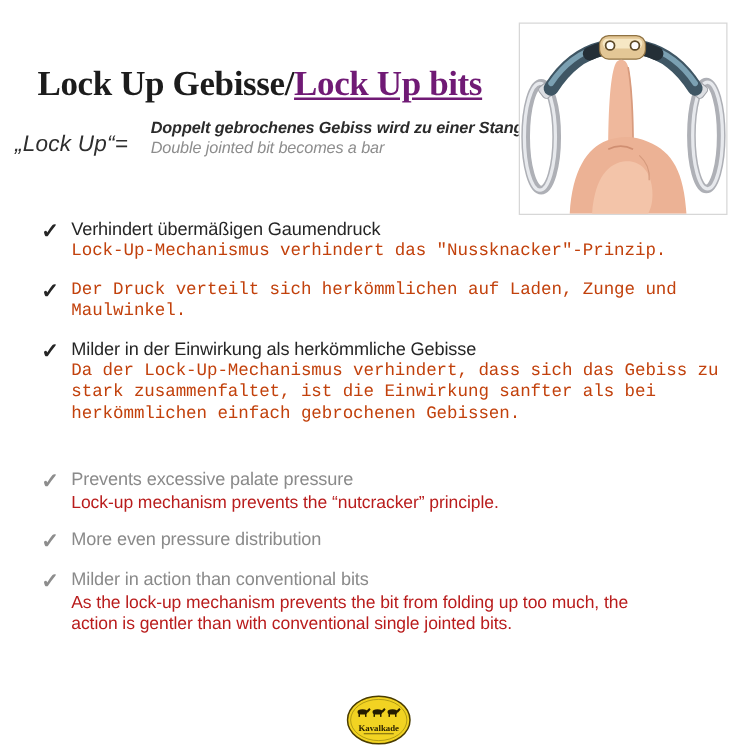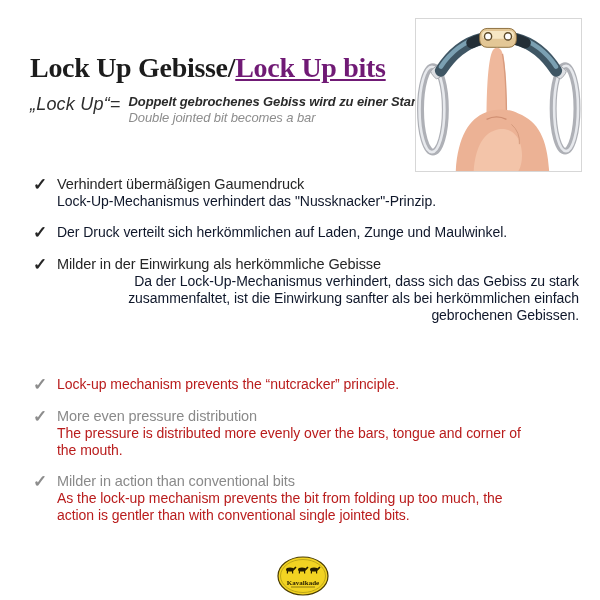--- a/index.html
+++ b/index.html
@@ -16,22 +16,22 @@
     position:absolute; left:30px; top:52px;
     font-family:"Liberation Serif", serif;
     font-weight:bold; font-size:28px; letter-spacing:-0.3px;
     white-space:nowrap;
   }
   .title .dark  { color:#1c1c1c; }
   .title .gray  { color:#701a75;text-decoration:underline; }
 
   
   .definition {
-    position:absolute; left:30px; top:94px;
-    display:flex; align-items:flex-start; gap:8px;
+    position:absolute; left:12px; top:94px;
+    display:flex; align-items:flex-end; gap:18px;
   }
   .def-term {
     font-style:italic; font-size:18px; color:#2e2e2e;
     white-space:nowrap; letter-spacing:0.2px;
   }
   .def-lines { display:flex; flex-direction:column; }
   .def-de {
     font-style:italic; font-weight:bold; font-size:13px;
     line-height:16px; color:#2b2b2b; letter-spacing:-0.1px; white-space:nowrap;
   }
@@ -56,30 +56,30 @@
   .check {
     width:24px; flex:0 0 24px;
     font-size:17px; font-weight:bold; line-height:18px;
   }
   .item-content { flex:1; }
   .heading { font-weight:normal; font-size:14.5px; line-height:17px; letter-spacing:-0.1px; }
   .body    { font-size:14px; line-height:17px; letter-spacing:-0.05px; }
 
   .benefits-de .check   { color:#262626; }
   .benefits-de .heading { color:#262626; }
-  .benefits-de .body    { color:#0f172a; }
+  .benefits-de .body    { color:#c2410c;font-family:Liberation Mono, monospace; }
 
   .benefits-en .check   { color:#8d8d8d; }
   .benefits-en .heading { color:#8a8a8a; }
   .benefits-en .body    { color:#b91c1c; }
 
   
   .benefits-en .item:nth-child(2) .body { max-width:472px; }
   .benefits-en .item:nth-child(3) .body { max-width:480px; }
-  .benefits-de .item:nth-child(3) .body { max-width:522px;text-align:right; }
+  .benefits-de .item:nth-child(3) .body { max-width:522px; }
 
   
   .brand-logo {
     position:absolute; left:277px; top:556px;
     width:52px; height:40px;
   }
   .brand-logo svg { display:block; width:100%; height:100%; }
 </style>
 </head>
 <body>
@@ -154,28 +154,28 @@
       <div class="heading">Milder in der Einwirkung als herkömmliche Gebisse</div>
       <div class="body">Da der Lock-Up-Mechanismus verhindert, dass sich das Gebiss zu stark zusammenfaltet, ist die Einwirkung sanfter als bei herkömmlichen einfach gebrochenen Gebissen.</div>
     </div>
   </div>
 </div>
 
 <div class="benefits benefits-en">
   <div class="item">
     <span class="check">✓</span>
     <div class="item-content">
+      <div class="heading">Prevents excessive palate pressure</div>
       <div class="body">Lock-up mechanism prevents the “nutcracker” principle.</div>
     </div>
   </div>
   <div class="item">
     <span class="check">✓</span>
     <div class="item-content">
       <div class="heading">More even pressure distribution</div>
-      <div class="body">The pressure is distributed more evenly over the bars, tongue and corner of the mouth.</div>
     </div>
   </div>
   <div class="item">
     <span class="check">✓</span>
     <div class="item-content">
       <div class="heading">Milder in action than conventional bits</div>
       <div class="body">As the lock-up mechanism prevents the bit from folding up too much, the action is gentler than with conventional single jointed bits.</div>
     </div>
   </div>
 </div>

